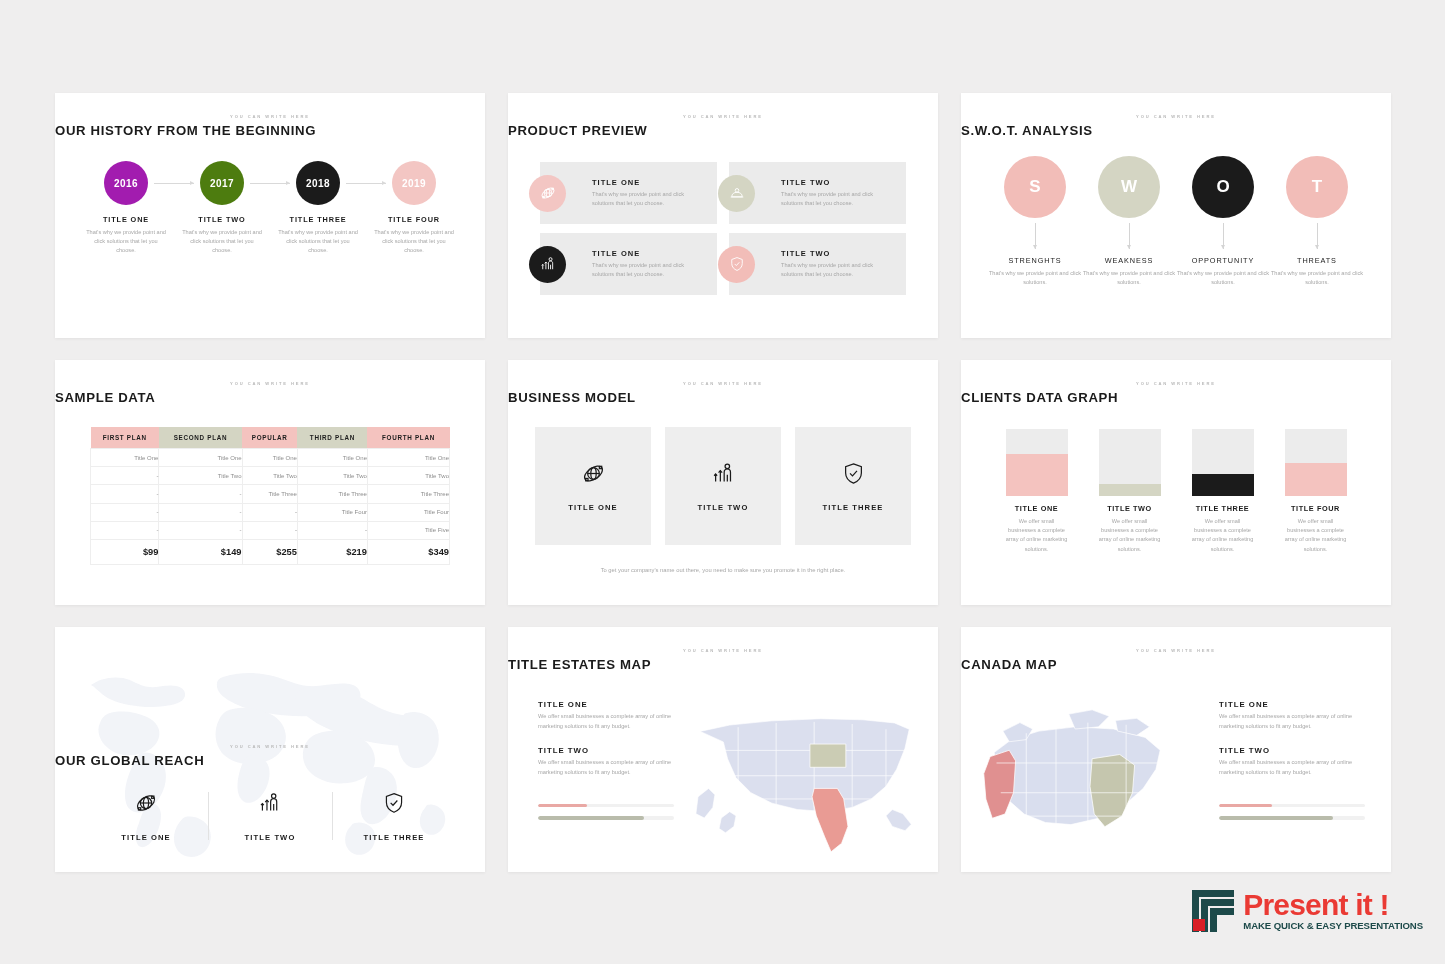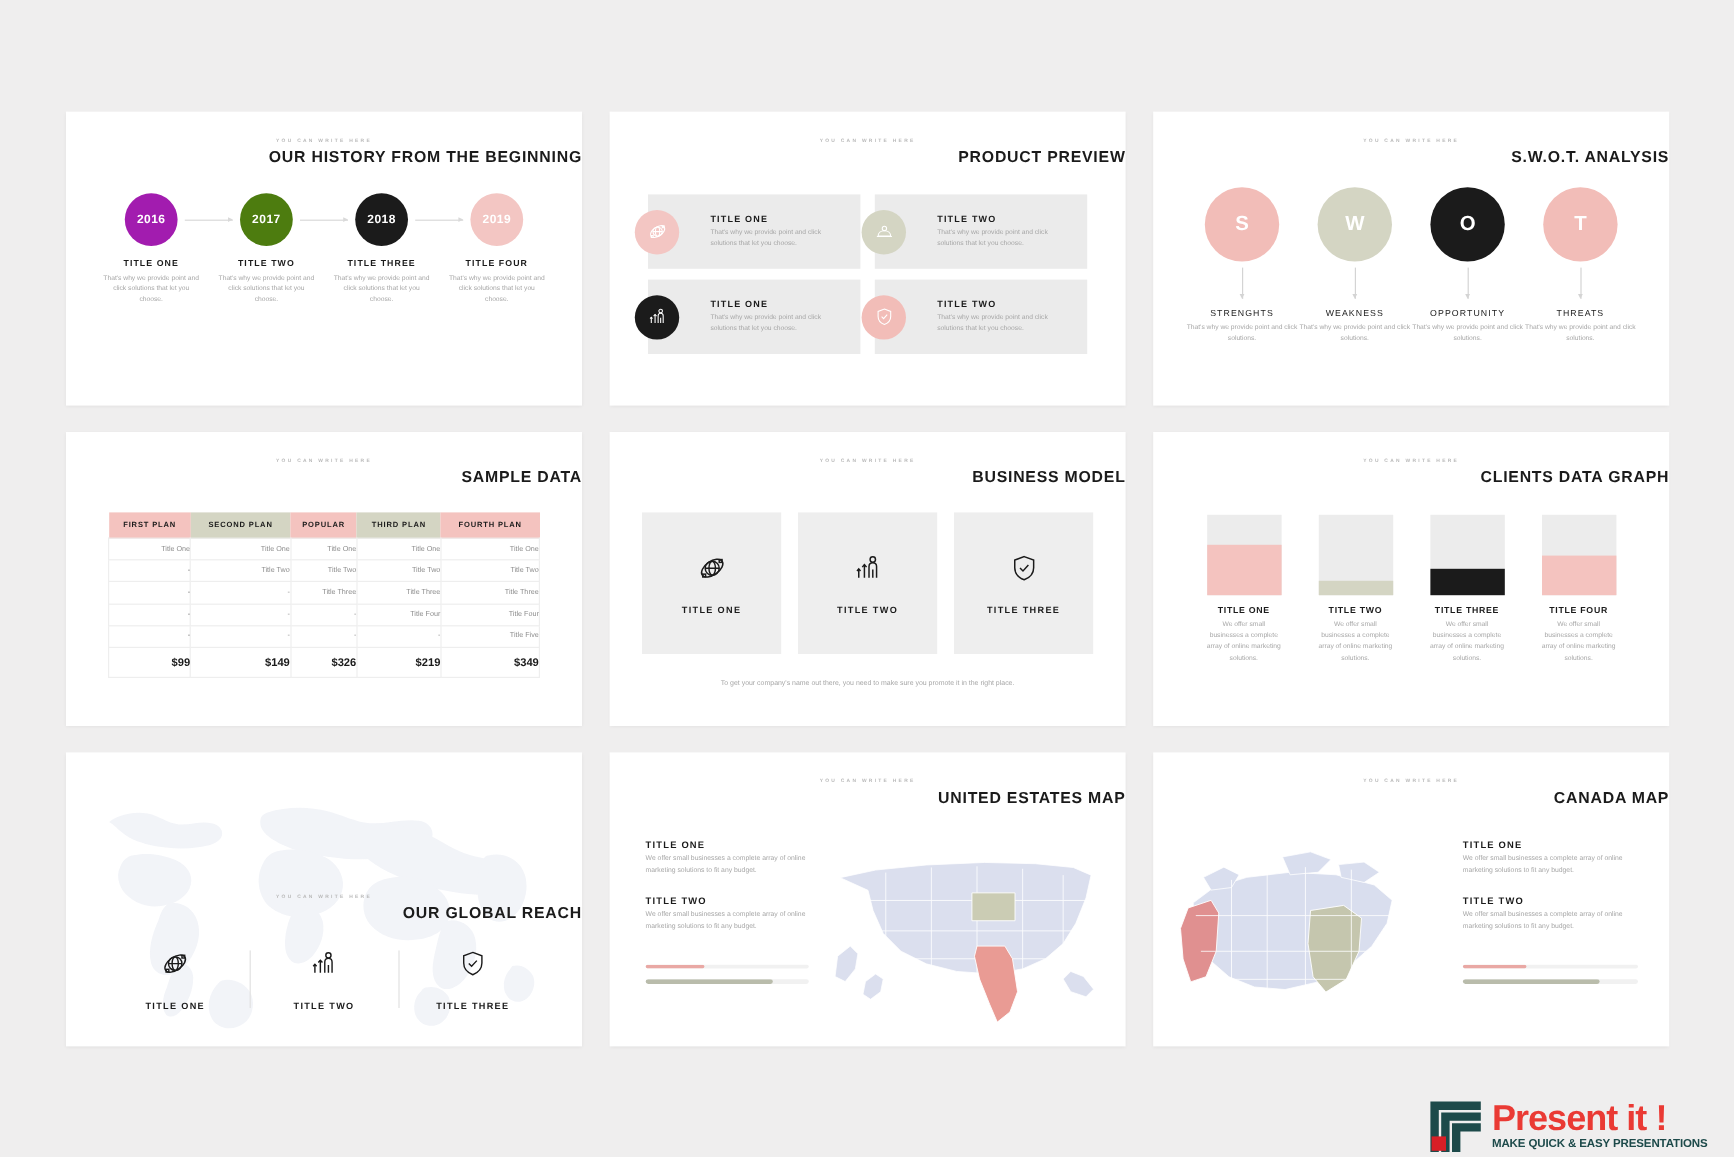--- a/index.html
+++ b/index.html
@@ -31,21 +31,21 @@
   .eyebrow {
     text-align: center;
     font-size: 4.1px;
     letter-spacing: 1.9px;
     color: #b9b9b9;
     font-weight: 700;
     text-transform: uppercase;
     padding-top: 21px;
   }
   .slide-title {
-    text-align: right;
+    text-align: left;
     font-size: 13.2px;
     font-weight: 700;
     letter-spacing: 0.65px;
     color: #1b1b1b;
     margin-top: 4px;
   }
 
   
   .timeline {
     display: flex; justify-content: center;
@@ -226,21 +226,21 @@
   .progress {
     height: 3.4px; background: #f1f1f1; border-radius: 2px;
     margin-bottom: 9px; position: relative; overflow: hidden;
   }
   .progress span { display: block; height: 100%; border-radius: 2px; }
   .map-art { flex: 1; display: flex; align-items: center; justify-content: center; }
   .map-art svg { width: 96%; height: 96%; }
 
   
   .logo {
-    position: absolute; right: 22px; bottom: 2px;
+    position: absolute; right: 22px; bottom: 30px;
     display: flex; align-items: center;
   }
   .logo-mark { width: 46px; height: 46px; margin-right: 7px; }
   .logo-word {
     font-size: 30px; font-weight: 700; color: #ea3a34;
     letter-spacing: -0.8px; line-height: 0.95;
   }
   .logo-tag {
     font-size: 9.6px; font-weight: 700; color: #1d4a4a;
     letter-spacing: -0.1px; margin-top: 1px;
@@ -438,21 +438,21 @@
         <tr>
           <td>-</td>
           <td>-</td>
           <td>-</td>
           <td>-</td>
           <td>Title Five</td>
         </tr>
         <tr class="price">
           <td>$99</td>
           <td>$149</td>
-          <td>$326</td>
+          <td>$255</td>
           <td>$219</td>
           <td>$349</td>
         </tr>
       </tbody>
     </table>
   </div>
 
   <div class="slide">
     <div class="eyebrow">YOU CAN WRITE HERE</div>
     <div class="slide-title">BUSINESS MODEL</div>
@@ -605,21 +605,21 @@
           </span>
           <div class="gr-title">TITLE THREE</div>
         </div>
 
       </div>
     </div>
   </div>
 
   <div class="slide">
     <div class="eyebrow">YOU CAN WRITE HERE</div>
-    <div class="slide-title">UNITED ESTATES MAP</div>
+    <div class="slide-title">TITLE ESTATES MAP</div>
     <div class="map-body">
       <div class="map-text">
         <div class="mt-title">TITLE ONE</div>
         <div class="mt-desc">We offer small businesses a complete array of online marketing solutions to fit any budget.</div>
         <div class="mt-gap"></div>
         <div class="mt-title">TITLE TWO</div>
         <div class="mt-desc">We offer small businesses a complete array of online marketing solutions to fit any budget.</div>
         <div class="bars-wrap">
           <div class="progress">
             <span style="width:36%;background:#e9a8a4"></span>

